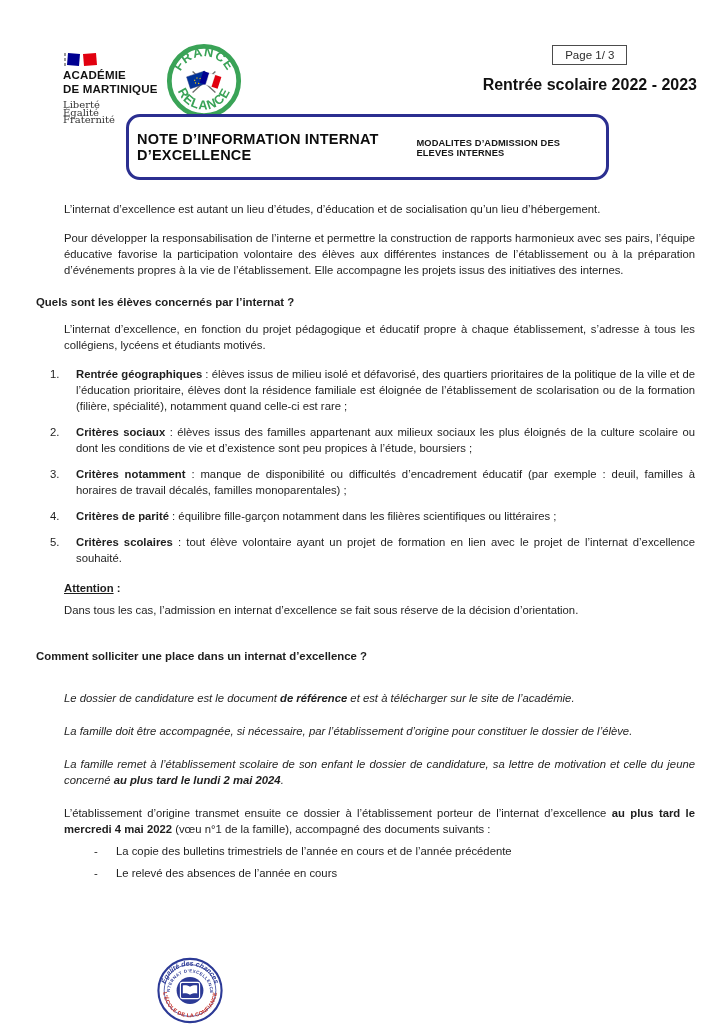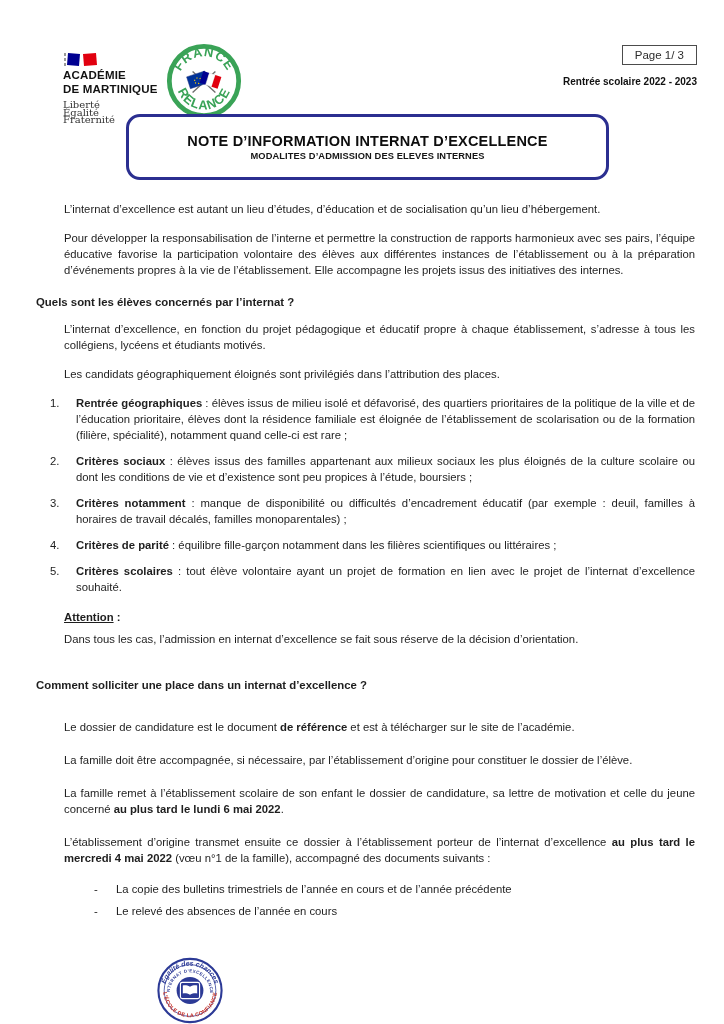--- a/index.html
+++ b/index.html
@@ -20,58 +20,58 @@
     font-weight: bold; font-size: 11.5px; line-height: 13.5px;
     letter-spacing: 0.2px; color: #121212;
   }
   .brand .motto {
     margin-top: 5px;
     font-family: "DejaVu Serif", serif; 
     font-size: 10px; line-height: 7.5px; color: #333;
   }
   .relance { position: absolute; left: 166px; top: 43px; }
 
-  .top-right { position: absolute; right: 27px; top: 45px; text-align: right; }
+  .top-right { position: absolute; right: 27px; top: 45px; text-align: center; }
   .page-box {
     display: inline-block;
     border: 1.5px solid #4c4c4c;
     padding: 3px 12px;
     font-size: 11.5px; color: #2c2c2c;
   }
   .school-year {
     margin-top: 11px;
-    font-weight: bold; font-size: 10px; color: #111;
+    font-weight: bold; font-size: 16px; color: #111;
     white-space: nowrap;
   }
 
   
   .title-box {
     position: absolute; left: 126px; top: 114px; width: 483px; height: 66px;
     border: 3px solid #2b2f90; border-radius: 14px;
     background: #fff;
-    display: flex; flex-direction: column; justify-content: center; align-items: center;
+    display: flex; flex-direction: row; justify-content: center; align-items: center;
     padding: 4px 8px;
   }
   .title-box .main-title { font-weight: bold; font-size: 14.5px; color: #0d0d0d; letter-spacing: 0.2px; }
   .title-box .sub { font-weight: bold; font-size: 9.3px; color: #151515; margin-top: 2.5px; letter-spacing: 0.1px; }
 
   
   .content { position: absolute; left: 36px; top: 201px; width: 659px; }
   .para { font-size: 11.3px; line-height: 16px; margin: 0 0 13px 28px; }
   .just { text-align: justify; }
   .section-h { font-weight: bold; font-size: 11.4px; line-height: 16px; margin: 16px 0 11px 0; }
   .h2-gap { margin-top: 30px; margin-bottom: 26px; }
 
   .crit { display: flex; margin: 0 0 10px 14px; font-size: 11.3px; line-height: 16px; }
   .crit .num { flex: 0 0 26px; }
   .crit .txt { flex: 1; text-align: justify; }
 
   .attention-label { margin: 16px 0 8px 28px; font-size: 11.3px; font-weight: bold; }
   .attention-label .und { text-decoration: underline; }
-  .sp17 { margin-bottom: 17px; }
+  .sp17 { margin-bottom: 17px; font-style: italic; }
   .dash-row { display: flex; margin: 0 0 3px 58px; font-size: 11.3px; line-height: 19px; }
   .dash-row .dash { flex: 0 0 22px; }
 
   
   .footer-badge { position: absolute; left: 156px; top: 957px; }
 </style>
 </head>
 <body>
 
 <div class="page">
@@ -139,21 +139,20 @@
   </div>
 
   <div class="content">
 
     <p class="para">L’internat d’excellence est autant un lieu d’études, d’éducation et de socialisation qu’un lieu d’hébergement.</p>
     <p class="para just">Pour développer la responsabilisation de l’interne et permettre la construction de rapports harmonieux avec ses pairs, l’équipe éducative favorise la participation volontaire des élèves aux différentes instances de l’établissement ou à la préparation d’événements propres à la vie de l’établissement. Elle accompagne les projets issus des initiatives des internes.</p>
 
     <div class="section-h">Quels sont les élèves concernés par l’internat ?</div>
 
     <p class="para just">L’internat d’excellence, en fonction du projet pédagogique et éducatif propre à chaque établissement, s’adresse à tous les collégiens, lycéens et étudiants motivés.</p>
-    <p class="para">Les candidats géographiquement éloignés sont privilégiés dans l’attribution des places.</p>
 
     <div class="crit">
       <span class="num">1.</span>
       <span class="txt"><b>Rentrée géographiques</b><span> : élèves issus de milieu isolé et défavorisé, des quartiers prioritaires de la politique de la ville et de l’éducation prioritaire, élèves dont la résidence familiale est éloignée de l’établissement de scolarisation ou de la formation (filière, spécialité), notamment quand celle-ci est rare ;</span></span>
     </div>
     <div class="crit">
       <span class="num">2.</span>
       <span class="txt"><b>Critères sociaux</b><span> : élèves issus des familles appartenant aux milieux sociaux les plus éloignés de la culture scolaire ou dont les conditions de vie et d’existence sont peu propices à l’étude, boursiers ;</span></span>
     </div>
     <div class="crit">
@@ -171,23 +170,23 @@
 
     <div class="attention-label"><span class="und">Attention</span><span> :</span></div>
     <p class="para">Dans tous les cas, l’admission en internat d’excellence se fait sous réserve de la décision d’orientation.</p>
 
     <div class="section-h h2-gap">Comment solliciter une place dans un internat d’excellence ?</div>
 
     <p class="para sp17"><span>Le dossier de candidature est le document </span><b>de référence</b><span> et est à télécharger sur le site de l’académie.</span></p>
 
     <p class="para sp17">La famille doit être accompagnée, si nécessaire, par l’établissement d’origine pour constituer le dossier de l’élève.</p>
 
-    <p class="para just sp17"><span>La famille remet à l’établissement scolaire de son enfant le dossier de candidature, sa lettre de motivation et celle du jeune concerné </span><b>au plus tard le lundi 6 mai 2022</b><span>.</span></p>
-
-    <p class="para just" style="margin-bottom:14px"><span>L’établissement d’origine transmet ensuite ce dossier à l’établissement porteur de l’internat d’excellence </span><b>au plus tard le mercredi 4 mai 2022</b><span> (vœu n°1 de la famille), accompagné des documents suivants :</span></p>
+    <p class="para just sp17"><span>La famille remet à l’établissement scolaire de son enfant le dossier de candidature, sa lettre de motivation et celle du jeune concerné </span><b>au plus tard le lundi 2 mai 2024</b><span>.</span></p>
+
+    <p class="para just" style="margin-bottom:5px"><span>L’établissement d’origine transmet ensuite ce dossier à l’établissement porteur de l’internat d’excellence </span><b>au plus tard le mercredi 4 mai 2022</b><span> (vœu n°1 de la famille), accompagné des documents suivants :</span></p>
 
     <div class="dash-row">
       <span class="dash">-</span>
       <span>La copie des bulletins trimestriels de l’année en cours et de l’année précédente</span>
     </div>
     <div class="dash-row">
       <span class="dash">-</span>
       <span>Le relevé des absences de l’année en cours</span>
     </div>
 

